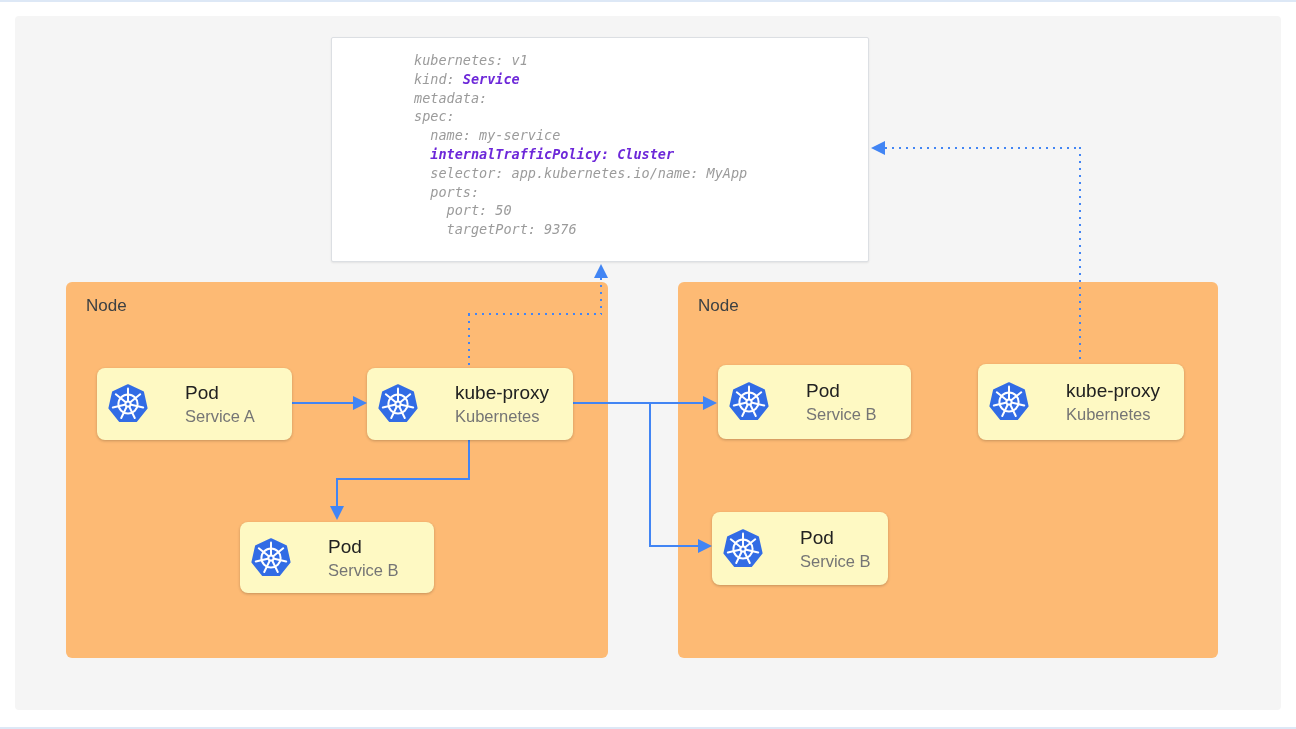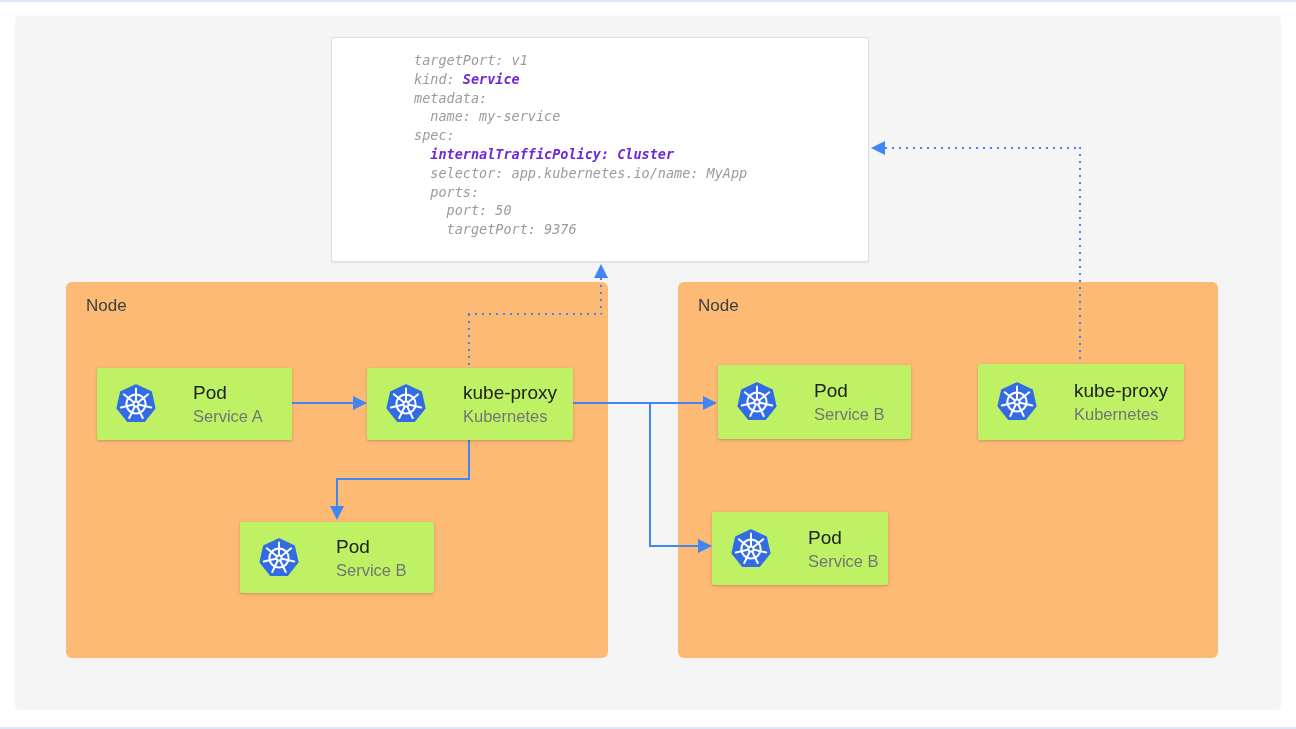--- a/index.html
+++ b/index.html
@@ -28,23 +28,23 @@
   .code-line .b{font-weight:bold;color:#6d28d9;}
   
   .node-box{position:absolute;background:#fdba74;border-radius:6px;}
   #node-left{left:66px;top:282px;width:542px;height:376px;}
   #node-right{left:678px;top:282px;width:540px;height:376px;}
   .node-label{
     position:absolute;left:20px;top:14px;font-size:17px;color:#3c4043;
   }
   
   .card{
-    position:absolute;background:#bef264;border-radius:2px;
+    position:absolute;background:#fef9c3;border-radius:8px;
     box-shadow:0 1px 3px rgba(0,0,0,0.22);
-    display:flex;align-items:center;box-sizing:border-box;padding-left:18px;
+    display:flex;align-items:center;box-sizing:border-box;padding-left:10px;
   }
   .card .icon-wrap{flex:0 0 auto;width:42px;height:40px;}
   .card .txt{margin-left:36px;}
   .card .title{font-size:19px;color:#212121;line-height:22px;}
   .card .subtitle{font-size:16.5px;color:#757575;line-height:20px;margin-top:2px;}
   #card-pod-a{left:97px;top:368px;width:195px;height:72px;}
   #card-kube-proxy-left{left:367px;top:368px;width:206px;height:72px;}
   #card-pod-b-left{left:240px;top:522px;width:194px;height:71px;}
   #card-pod-b-right-top{left:718px;top:365px;width:193px;height:74px;}
   #card-pod-b-right-bottom{left:712px;top:512px;width:176px;height:73px;}
@@ -91,25 +91,25 @@
 <div class="dline-v" style="left:468px;top:314px;height:54px;"></div>
 <div class="dline-h" style="left:468px;top:313px;width:134px;"></div>
 <div class="dline-v" style="left:600px;top:278px;height:36px;"></div>
 <div class="head head-up" style="left:594px;top:264px;"></div>
 
 <div class="dline-v" style="left:1079px;top:147px;height:217px;"></div>
 <div class="dline-h" style="left:885px;top:147px;width:196px;"></div>
 <div class="head head-left" style="left:871px;top:141px;"></div>
 
 <div id="yaml-box">
-  <div class="code-line"><span>targetPort: v1</span><span class="b"></span></div>
+  <div class="code-line"><span>kubernetes: v1</span><span class="b"></span></div>
   <div class="code-line"><span>kind: </span><span class="b">Service</span></div>
   <div class="code-line"><span>metadata:</span><span class="b"></span></div>
+  <div class="code-line"><span>spec:</span><span class="b"></span></div>
   <div class="code-line"><span>  name: my-service</span><span class="b"></span></div>
-  <div class="code-line"><span>spec:</span><span class="b"></span></div>
   <div class="code-line"><span>  </span><span class="b">internalTrafficPolicy: Cluster</span></div>
   <div class="code-line"><span>  selector: app.kubernetes.io/name: MyApp</span><span class="b"></span></div>
   <div class="code-line"><span>  ports:</span><span class="b"></span></div>
   <div class="code-line"><span>    port: 50</span><span class="b"></span></div>
   <div class="code-line"><span>    targetPort: 9376</span><span class="b"></span></div>
 </div>
 
 <div class="card" id="card-pod-a">
   <span class="icon-wrap">
     <svg viewBox="0 0 100 100" width="42" height="40">

